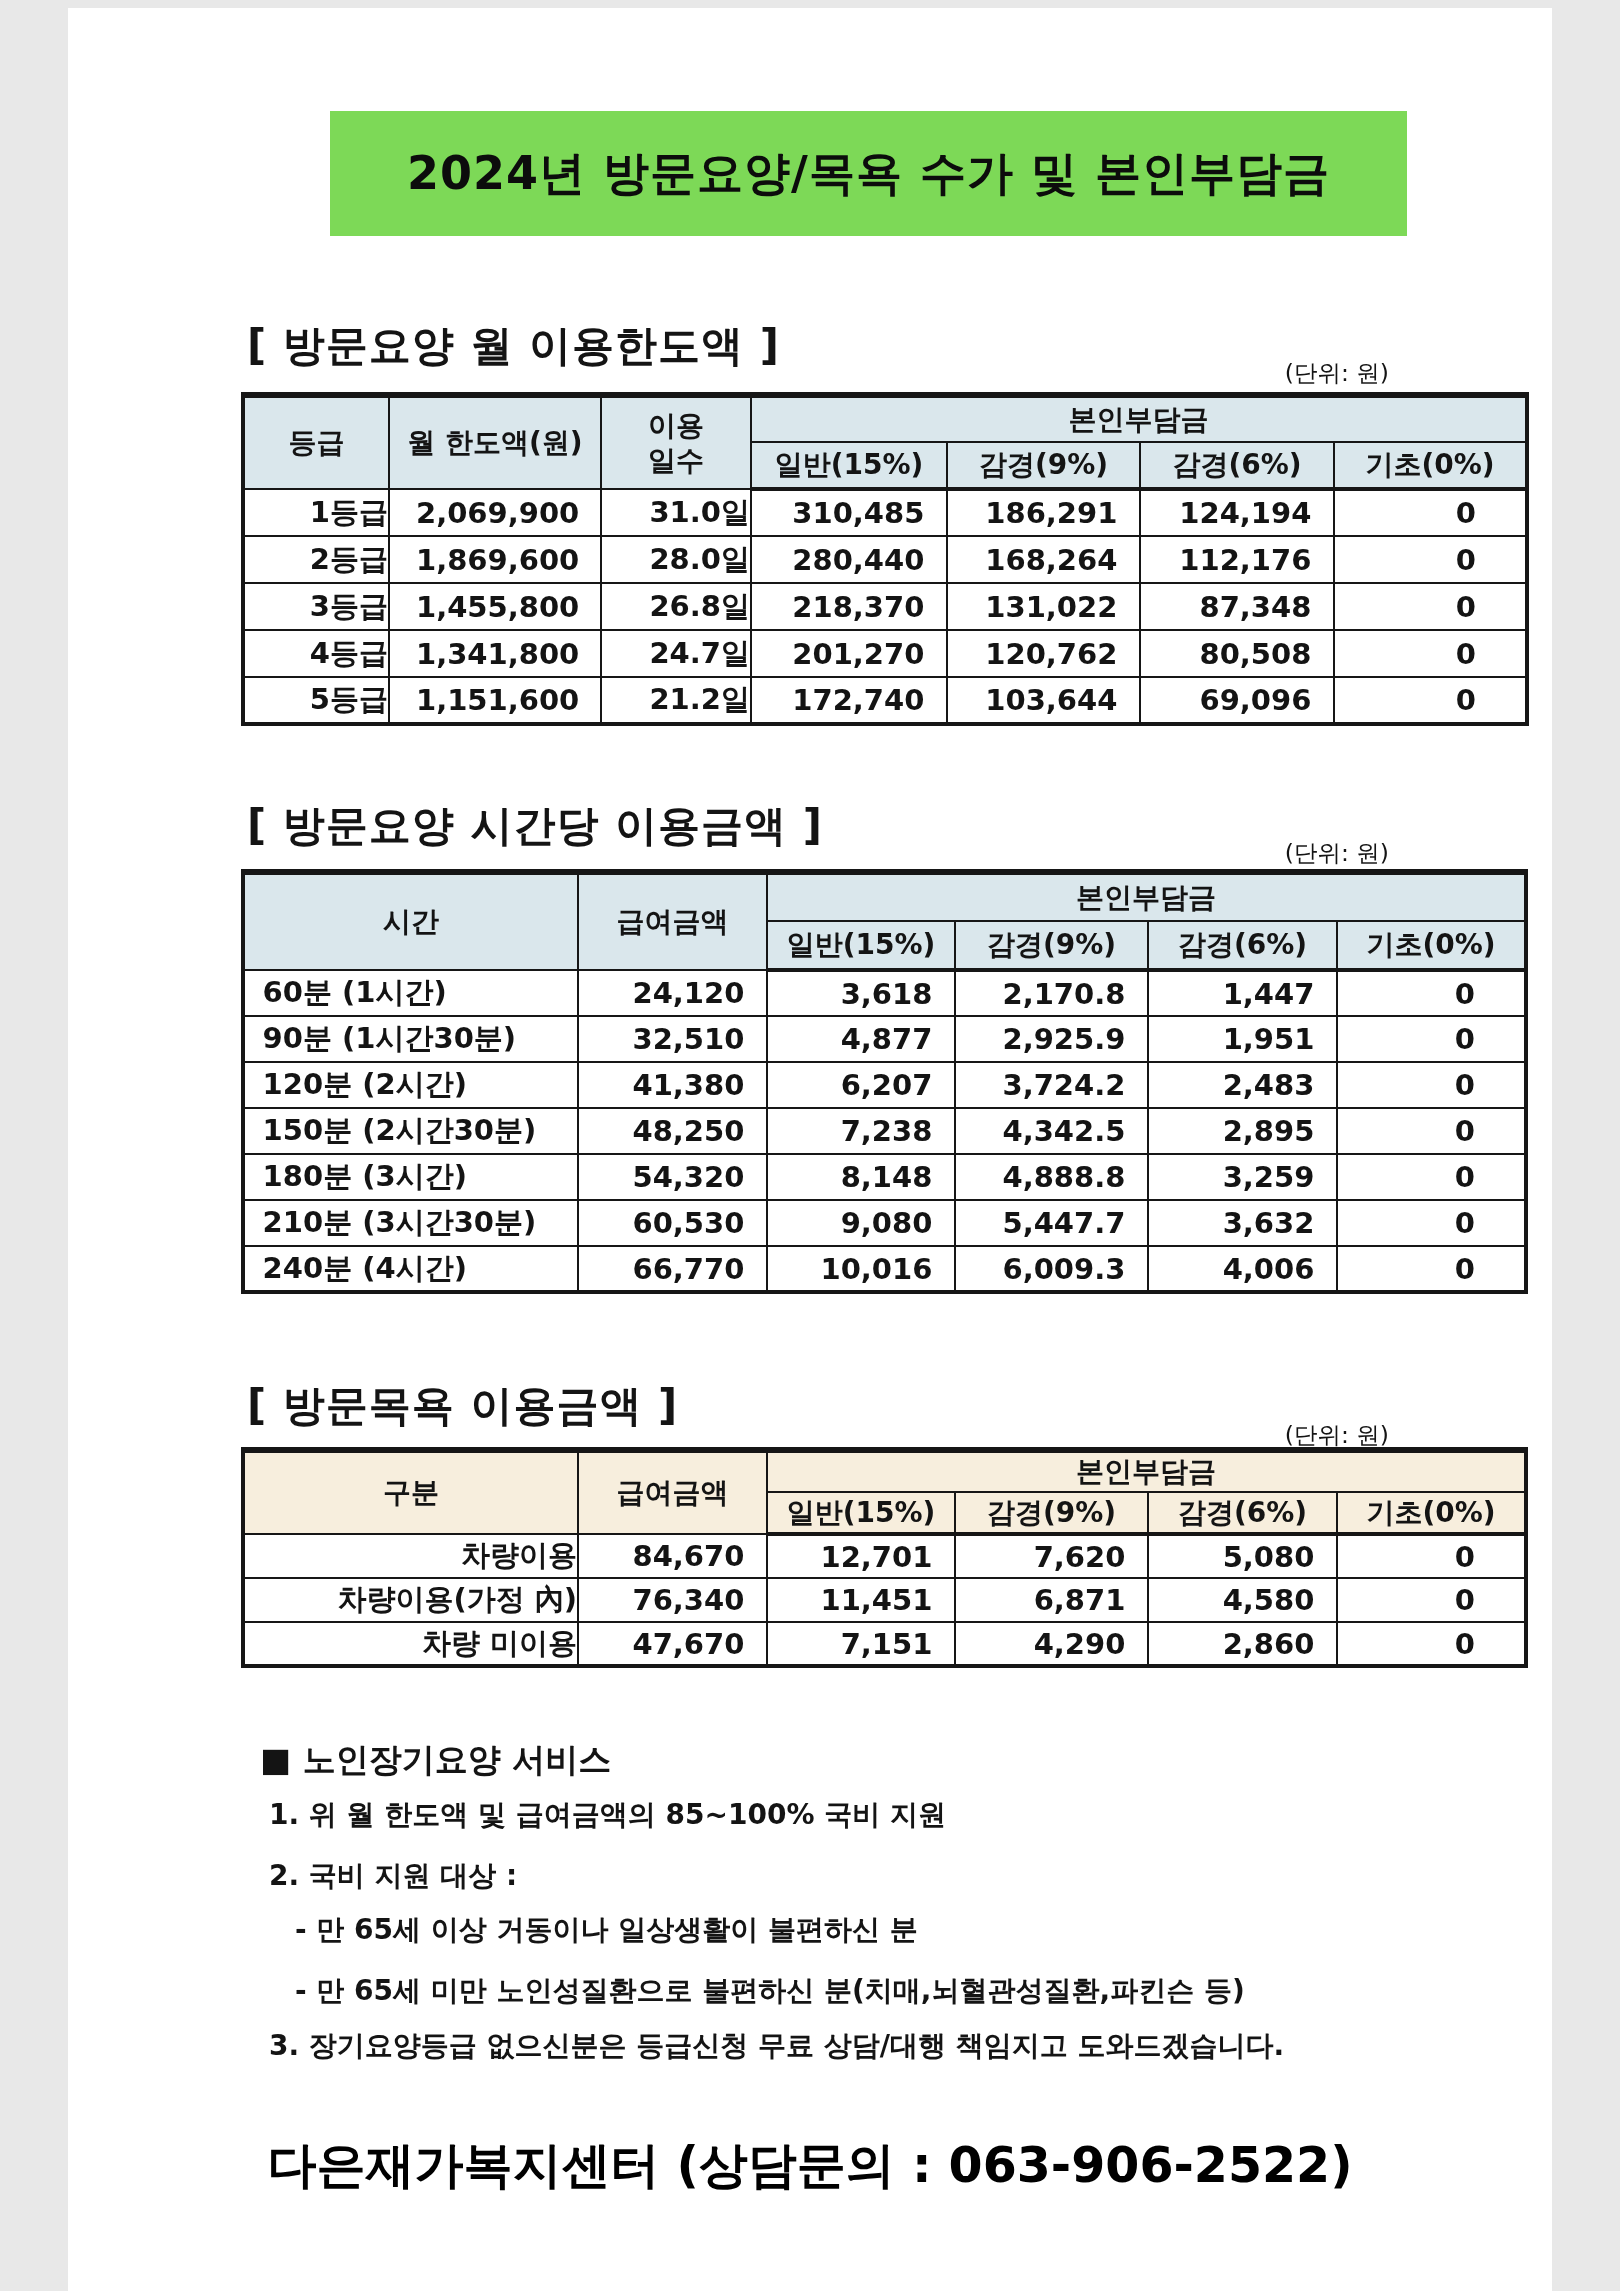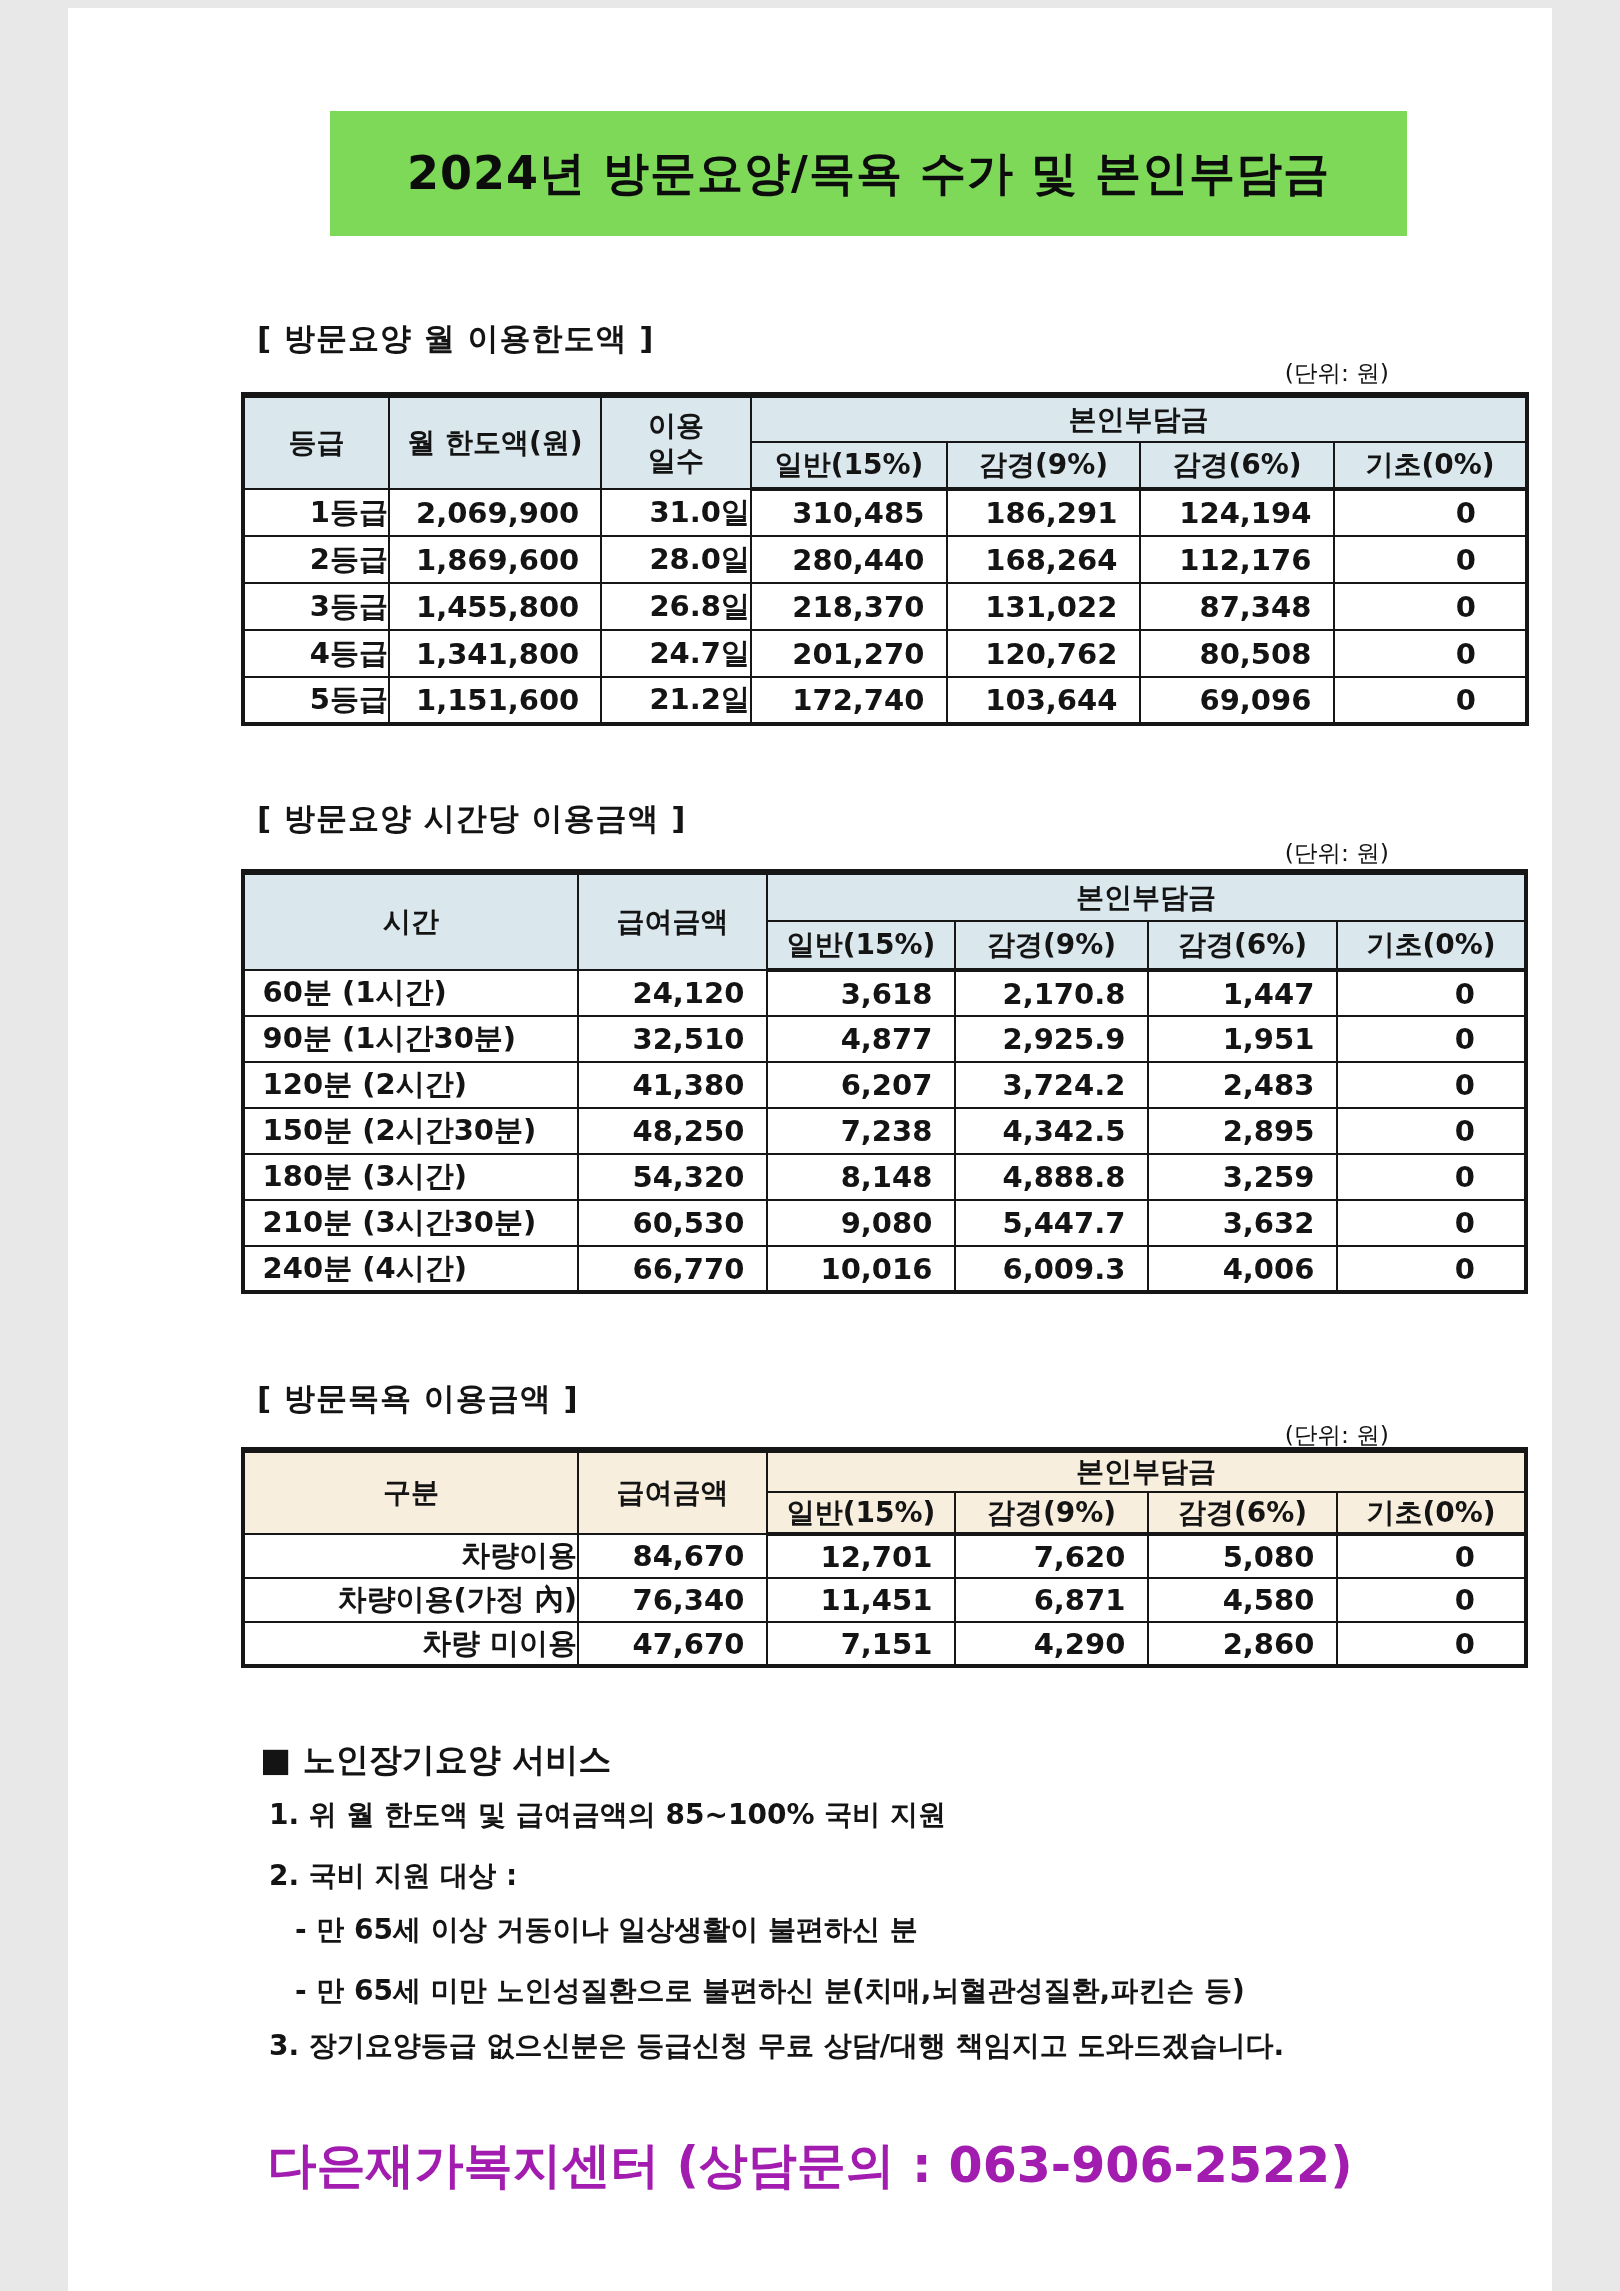--- a/index.html
+++ b/index.html
@@ -14,22 +14,22 @@
   .banner {
     position:absolute; left:262px; top:103px; width:1077px; height:125px;
     background:#7dd957;
     display:flex; align-items:center; justify-content:center;
     font-size:46px; font-weight:bold; color:#0c0c0c; letter-spacing:1px;
     white-space:nowrap;
   }
 
   
   .sec-title {
-    position:absolute; left:189px;
-    font-size:31px; font-weight:bold; letter-spacing:1px; white-space:nowrap;
+    position:absolute; left:179px;
+    font-size:42px; font-weight:bold; letter-spacing:1px; white-space:nowrap;
   }
   .unit {
     position:absolute; right:163px;
     font-size:23.5px; font-weight:normal; white-space:nowrap;
   }
 
   
   table {
     position:absolute; left:173px; width:1284px;
     border-collapse:collapse; table-layout:fixed;
@@ -73,21 +73,21 @@
   #note-1 { left:201px; top:1788px; }
   #note-2 { left:201px; top:1849px; }
   #note-d1 { left:227px; top:1903px; }
   #note-d2 { left:227px; top:1964px; }
   #note-3 { left:201px; top:2019px; }
 
   
   .footer {
     position:absolute; left:0; top:2125px; width:100%;
     text-align:center; font-size:49px; font-weight:bold;
-    color:#a21caf; white-space:nowrap;
+    color:#000000; white-space:nowrap;
   }
 </style>
 </head>
 <body>
 
 <div id="page">
 
   <div class="banner">
     <span>2024년 방문요양/목욕 수가 및 본인부담금</span>
   </div>

